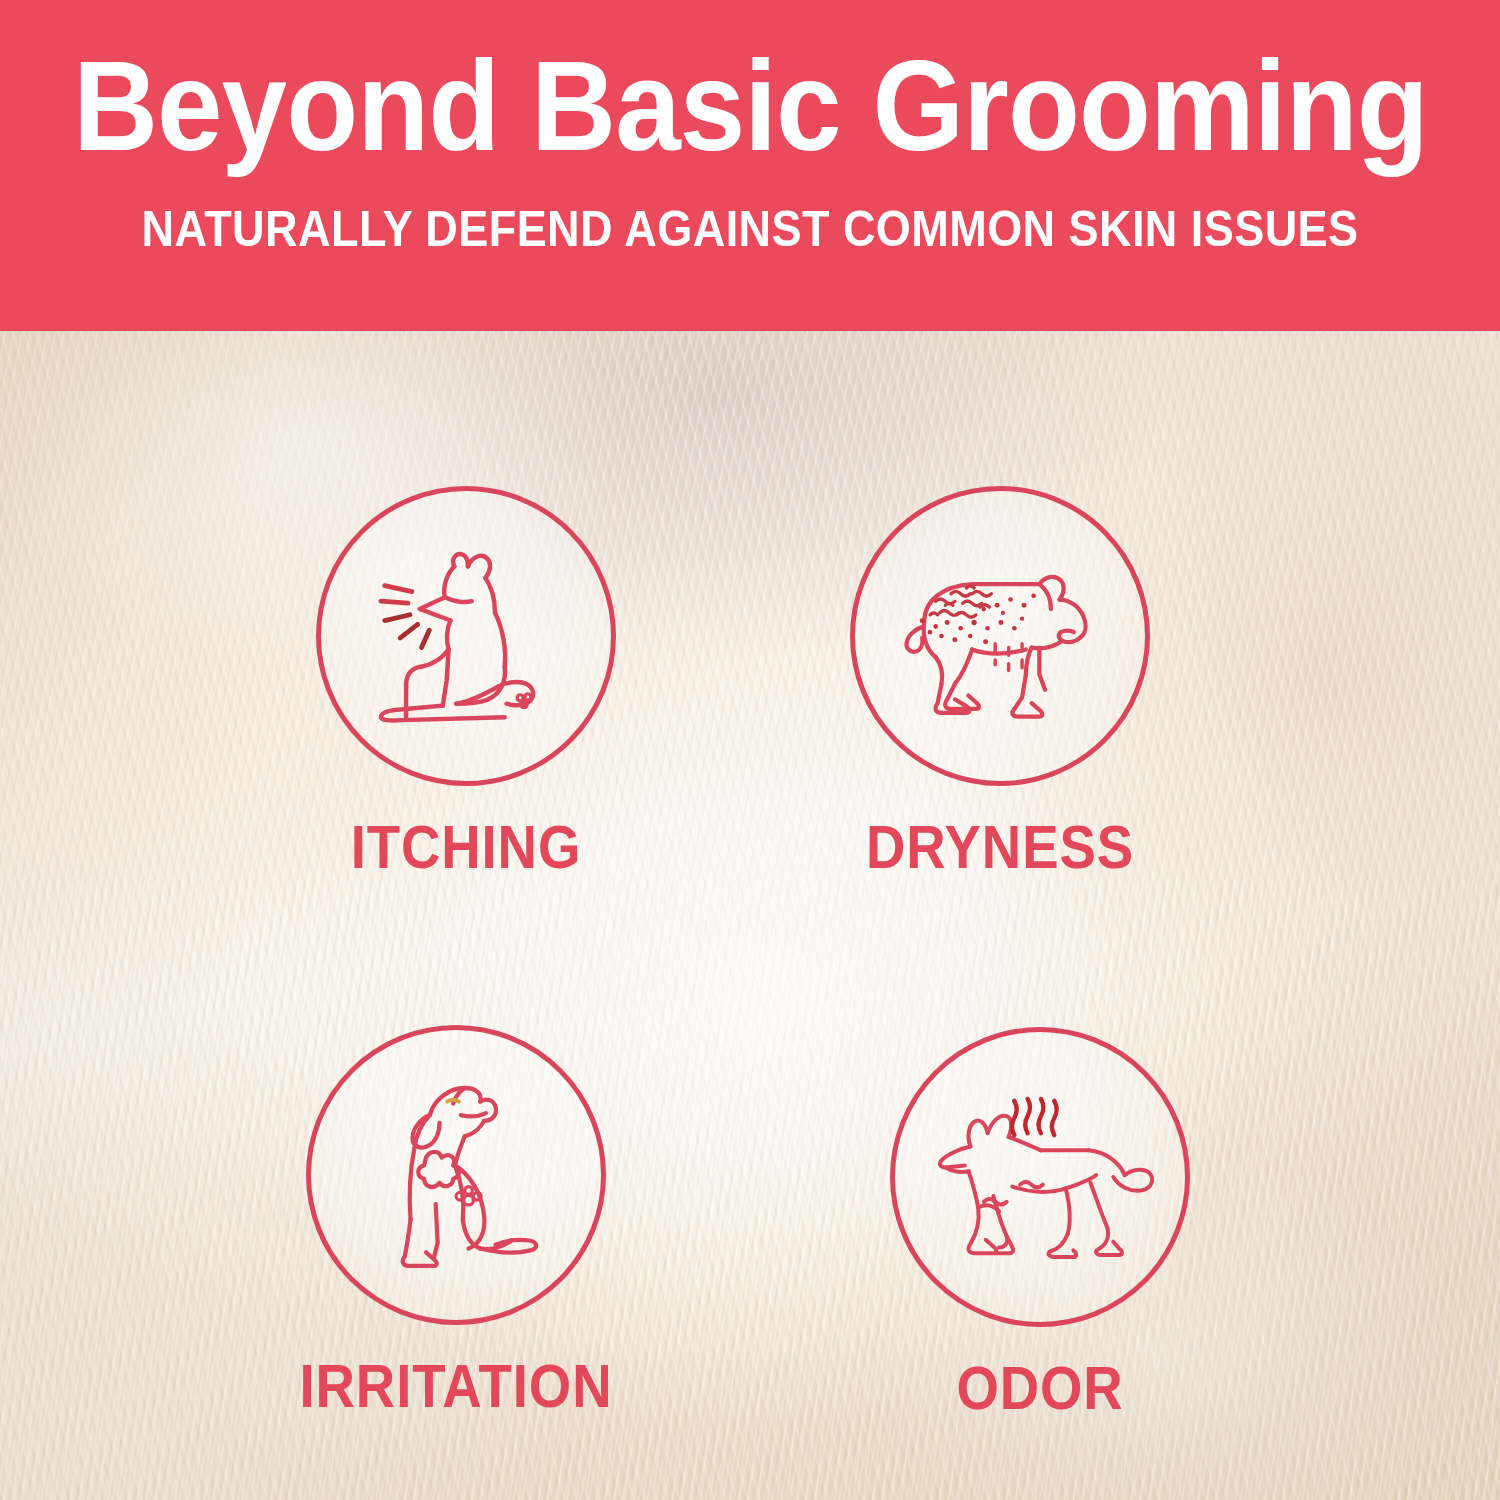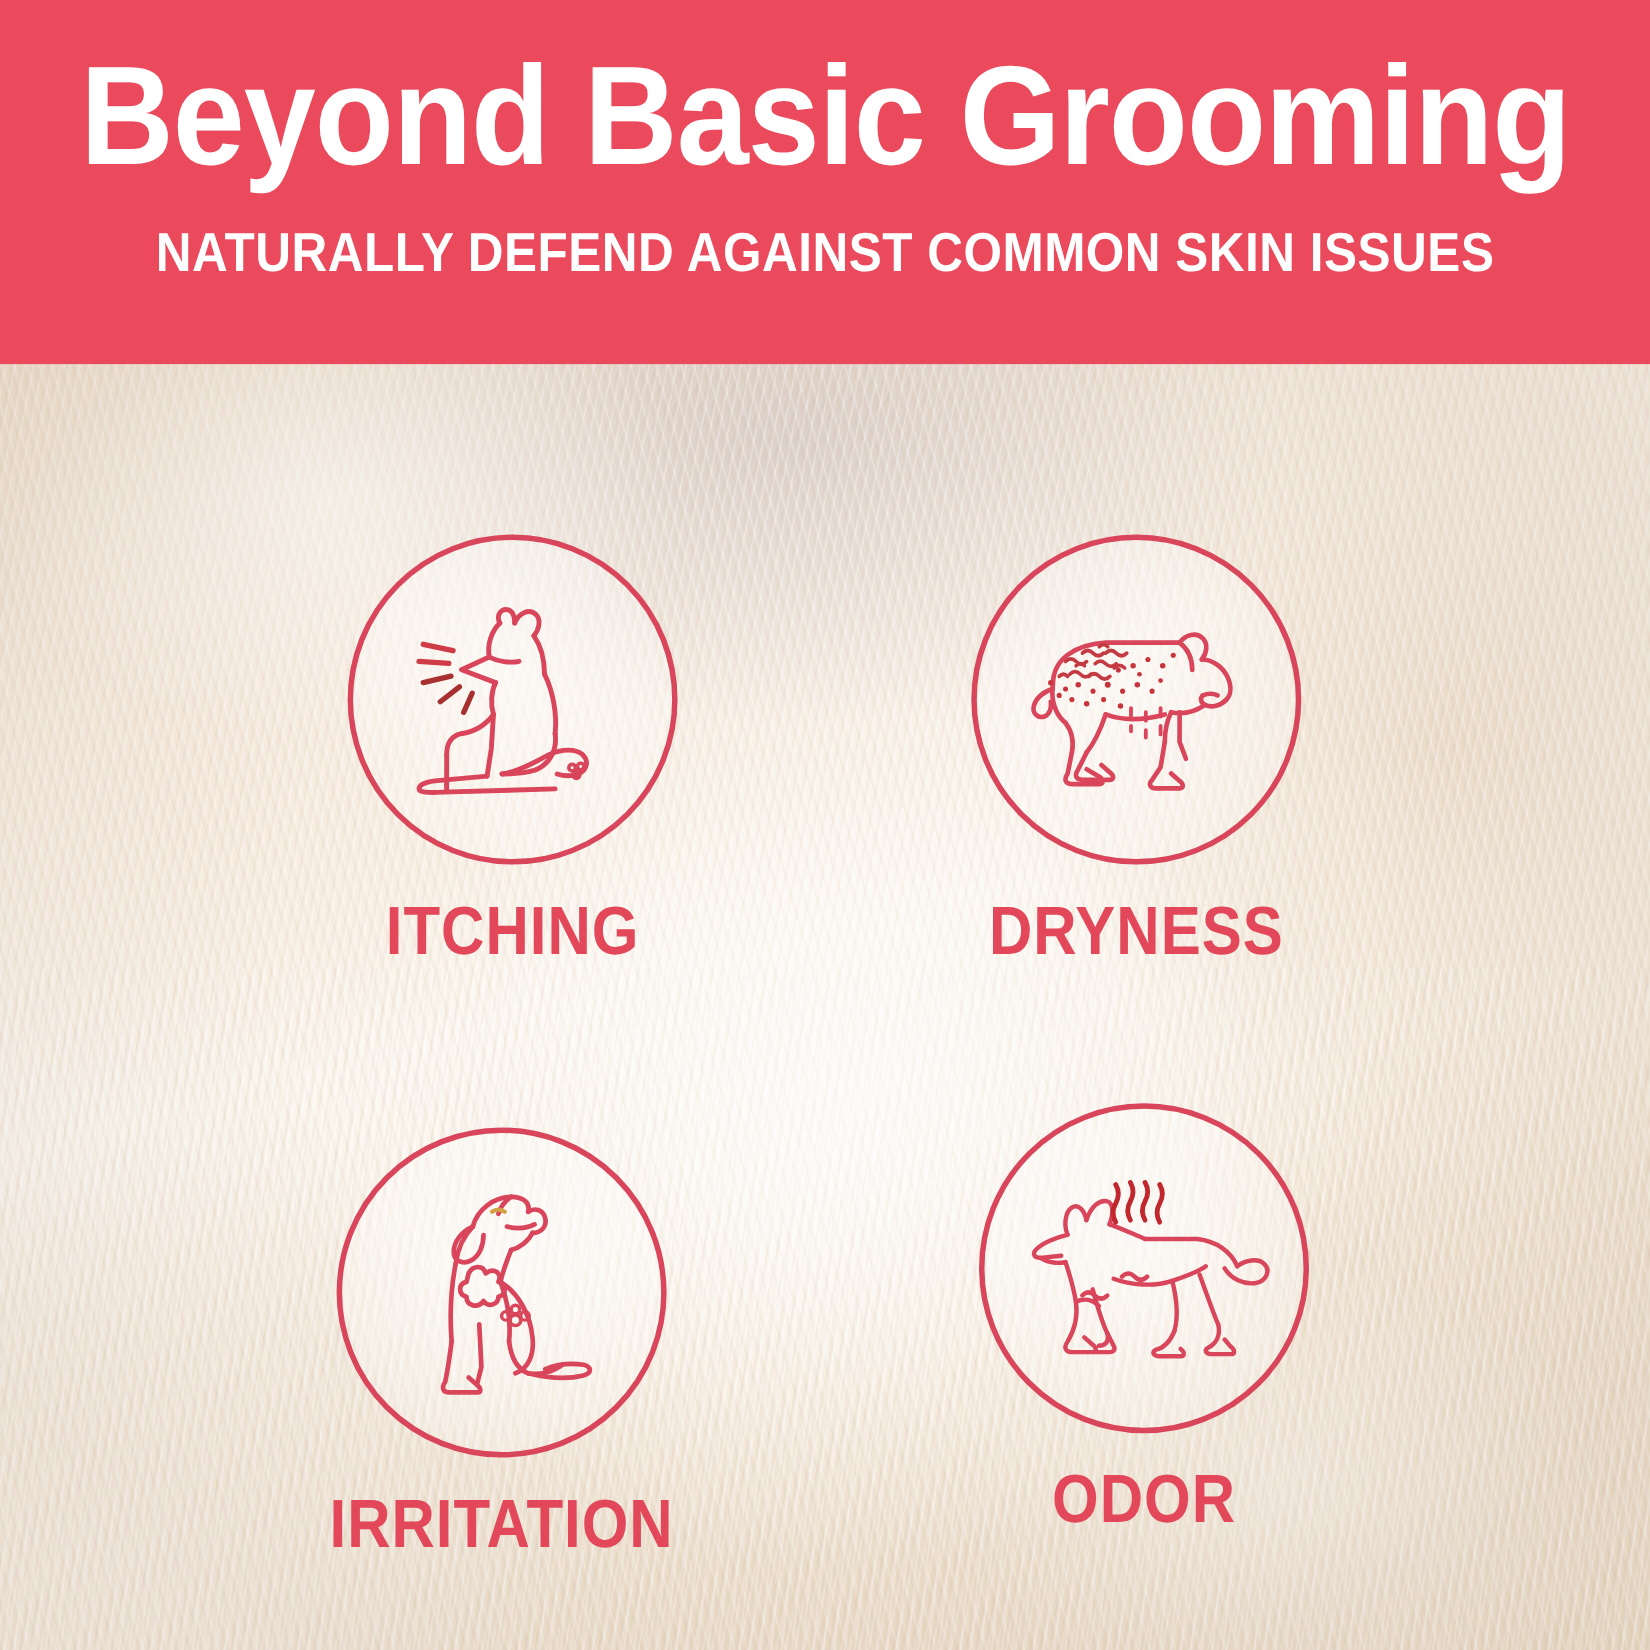--- a/index.html
+++ b/index.html
@@ -164,23 +164,23 @@
     width: 1500px;
     height: 1169px;
     z-index: 3;
   }
   .cell {
     position: absolute;
     width: 420px;
     text-align: center;
   }
   .cell.c1 { left: 256px; top: 155px; }
-  .cell.c2 { left: 823px; top: 155px; }
+  .cell.c2 { left: 790px; top: 155px; }
   .cell.c3 { left: 246px; top: 694px; }
-  .cell.c4 { left: 830px; top: 672px; }
+  .cell.c4 { left: 830px; top: 696px; }
 
   .badge {
     width: 300px;
     height: 300px;
     margin: 0 auto;
     border: 5px solid #d9455a;
     border-radius: 50%;
     background: radial-gradient(circle at 50% 44%, rgba(255,255,255,0.62) 0%, rgba(255,255,255,0.30) 62%, rgba(255,255,255,0.05) 100%);
     box-sizing: border-box;
     display: flex;

